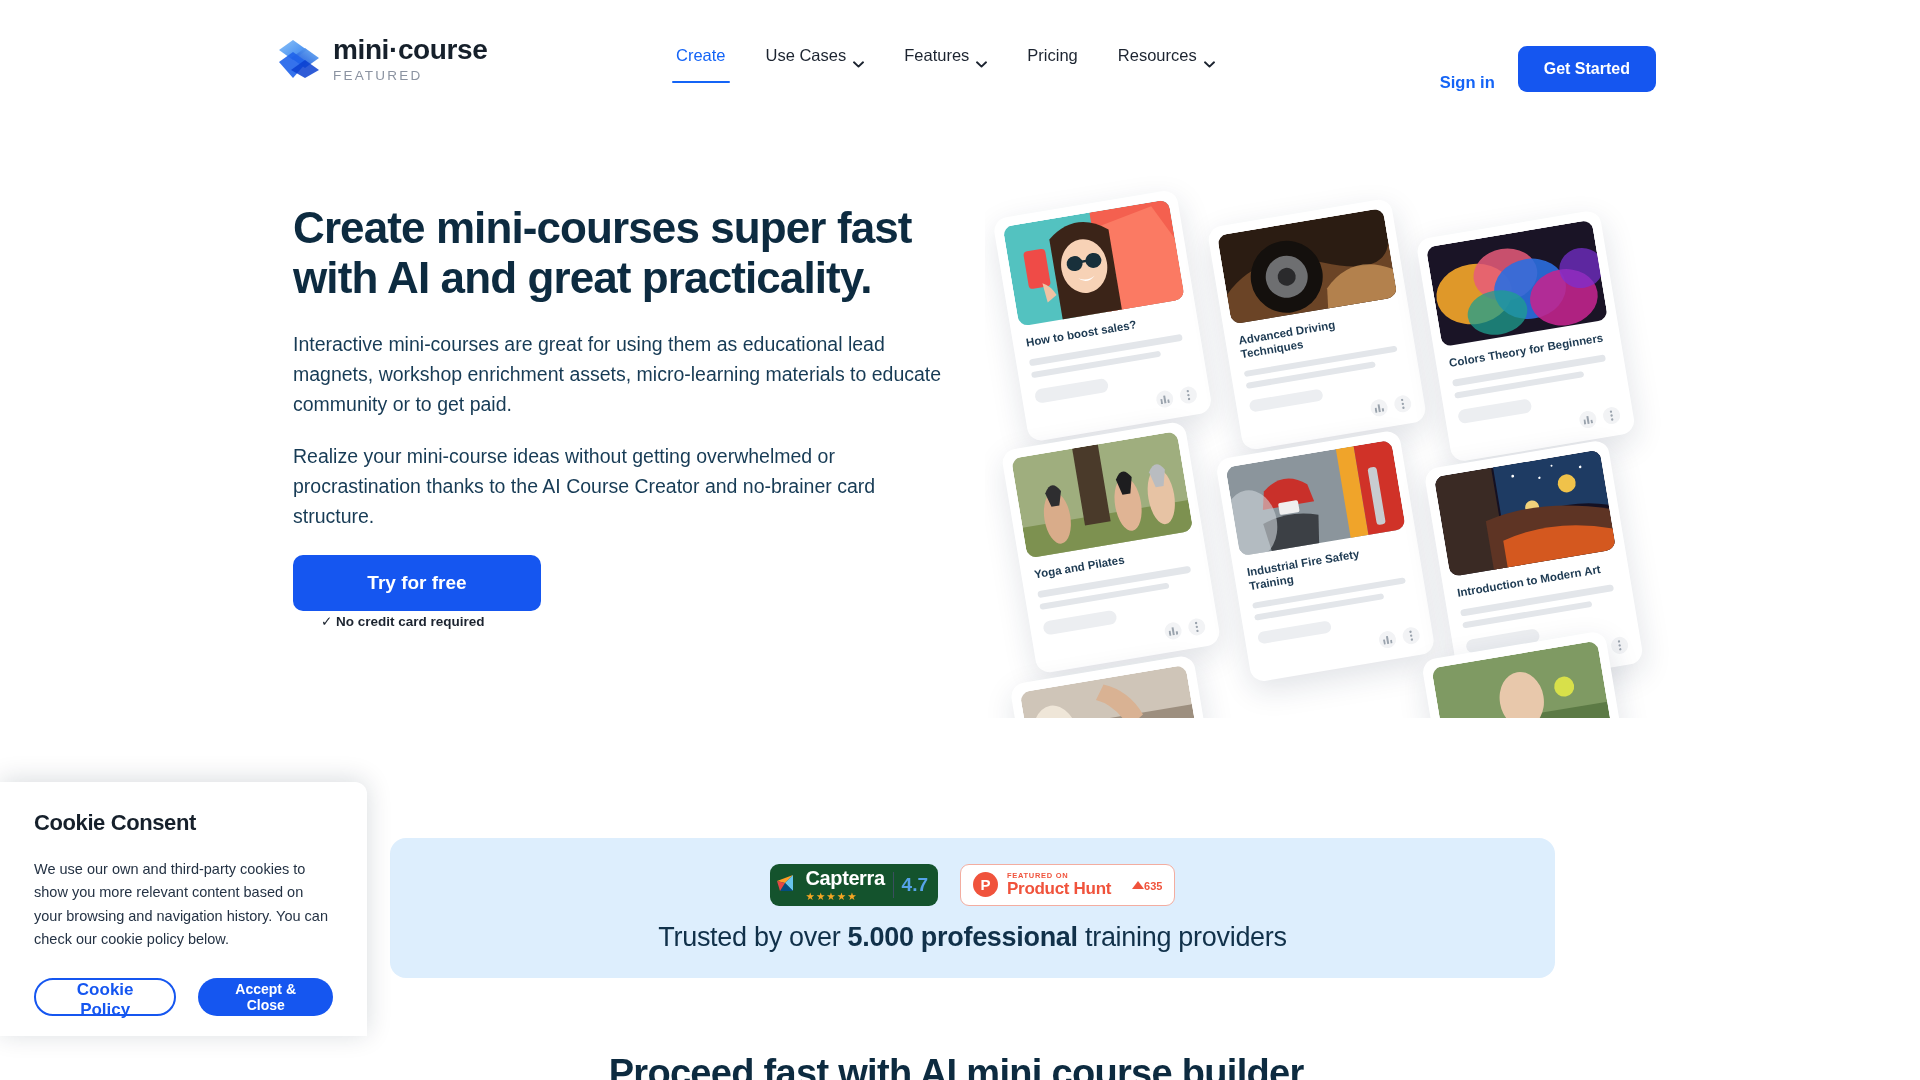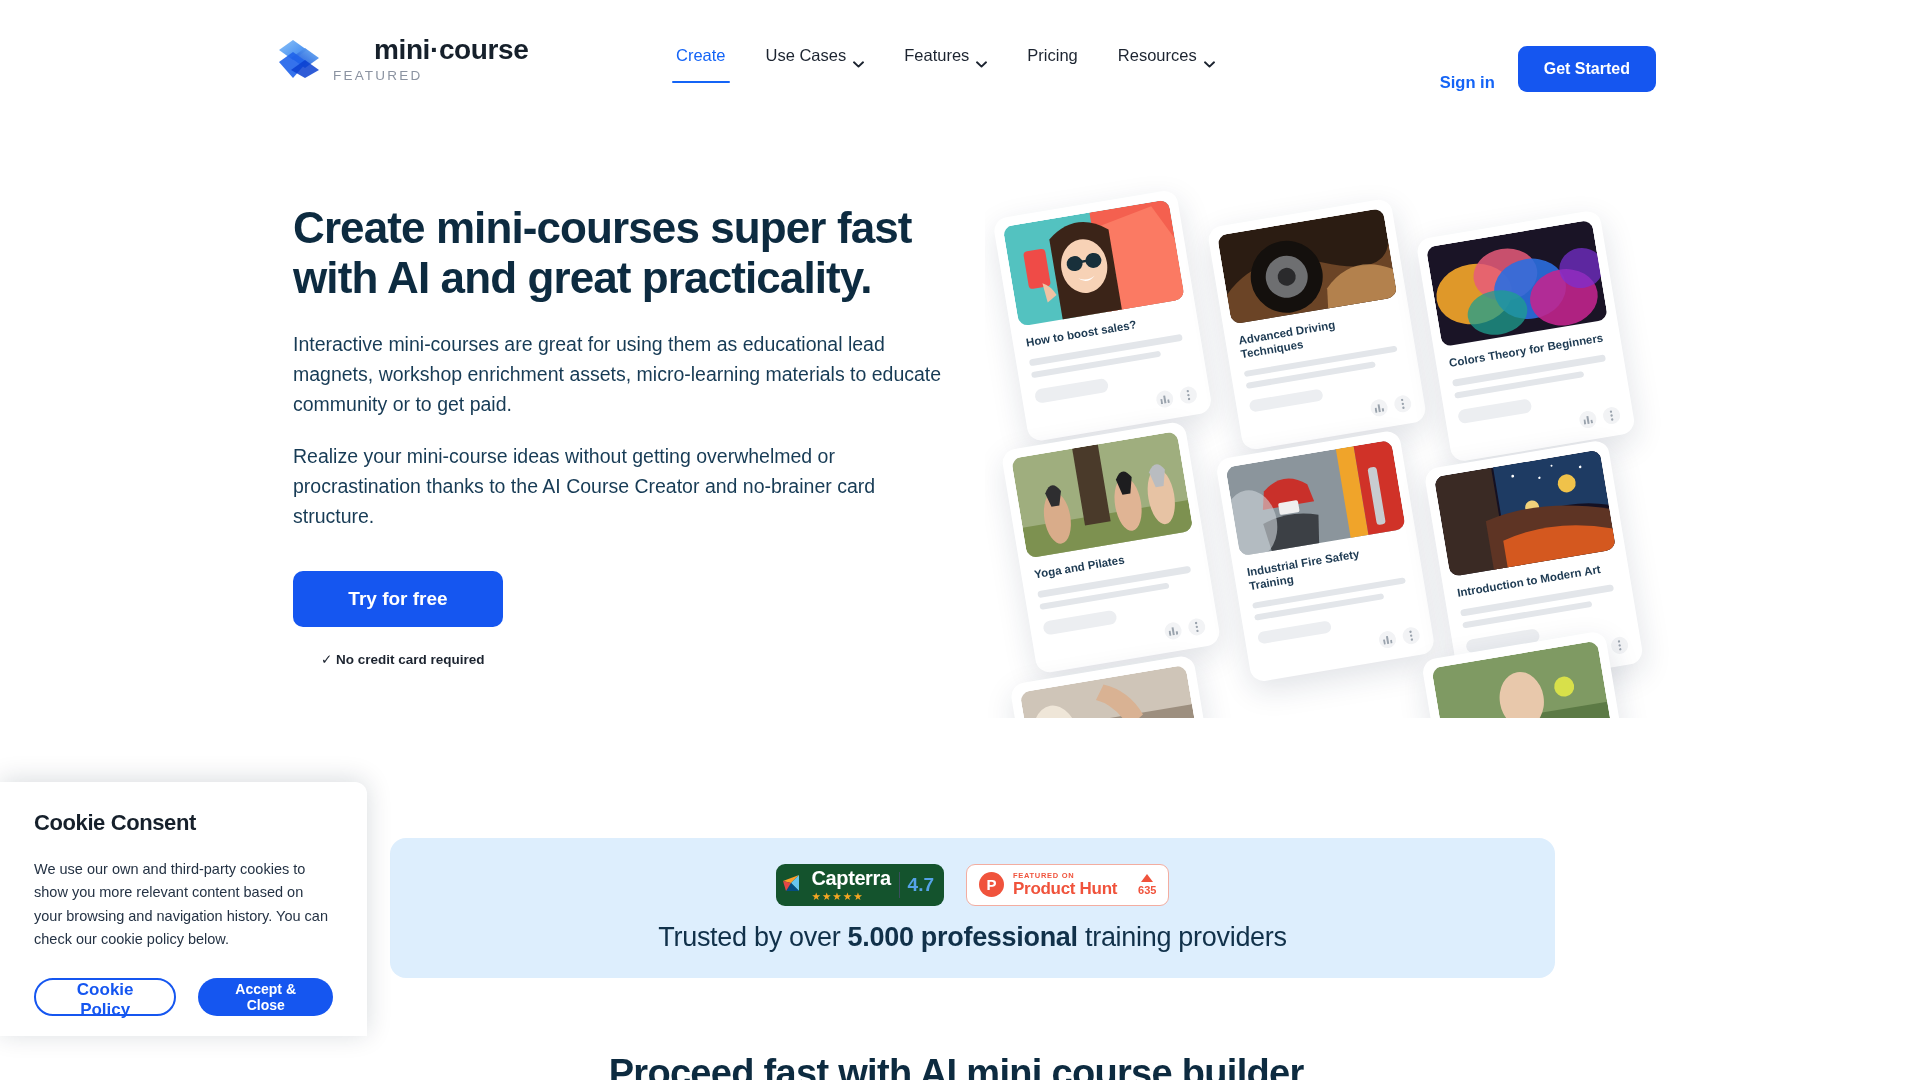--- a/index.html
+++ b/index.html
@@ -14,21 +14,21 @@
   #page { position: relative; width: 1920px; height: 1080px; overflow: hidden; background:#fff; }
 
   
   .header {
     position: absolute; top: 0; left: 0; width: 1920px; height: 118px;
     display: flex; align-items: center; background: #fff; z-index: 40;
   }
   .logo-wrap { position: absolute; left: 277px; top: 36px; display: flex; align-items: center; gap: 12px; }
   .logo-mark { width: 44px; height: 42px; position: relative; flex: none; }
   .logo-text { display: flex; flex-direction: column; line-height: 1; }
-  .logo-title { font-size: 28px; font-weight: 700; color: #16202b; letter-spacing: -0.4px; margin-left: 41px; }
+  .logo-title { font-size: 28px; font-weight: 700; color: #16202b; letter-spacing: -0.4px; }
   .logo-sub { font-size: 13.5px; font-weight: 400; color: #8b93a1; letter-spacing: 2.2px; margin-top: 5px; }
 
   .nav { position: absolute; left: 656px; top: 40px; display: flex; align-items: center; gap: 0; }
   .nav-item {
     display: flex; align-items: center; gap: 7px;
     font-size: 16.5px; color: #1c2430; font-weight: 400;
     padding: 6px 20px; cursor: pointer; position: relative; white-space: nowrap;
   }
   .nav-item.active { color: #1464f6; font-weight: 500; }
   .nav-item.active::after {
@@ -50,25 +50,25 @@
   .hero-left { position: absolute; left: 293px; top: 85px; width: 700px; }
   h1.hero-title {
     font-size: 44px; line-height: 1.13; font-weight: 700; color: #0d2b40;
     letter-spacing: -0.9px; margin-bottom: 28px;
   }
   .hero-p {
     font-size: 19.5px; line-height: 1.53; color: #173b55; font-weight: 400;
     margin-bottom: 22px; max-width: 660px;
   }
   .btn-try {
-    margin-top: 40px; width: 210px; height: 56px; background: #1556f0; color: #fff;
+    margin-top: 24px; width: 248px; height: 56px; background: #1556f0; color: #fff;
     font-size: 19px; font-weight: 600; border: none; border-radius: 10px;
     display: flex; align-items: center; justify-content: center; cursor: pointer;
   }
-  .nocc { margin-top: 24px; font-size: 13.5px; font-weight: 600; color: #1c2430; padding-left: 28px; }
+  .nocc { margin-top: 2px; font-size: 13.5px; font-weight: 600; color: #1c2430; padding-left: 28px; }
 
   
   .collage {
     position: absolute; left: 985px; top: 40px; width: 700px; height: 560px; overflow: hidden;
   }
   .collage-inner { position: absolute; inset: 0; transform: rotate(-9.5deg); transform-origin: 50% 50%; }
   .ccard {
     position: absolute; background: #fff; border-radius: 14px;
     box-shadow: 0 10px 30px rgba(20,40,70,0.13); padding: 9px 9px 12px 9px;
     display: flex; flex-direction: column;
@@ -101,21 +101,21 @@
   .ph {
     background: #fff; border: 1.5px solid #f3ada0; border-radius: 9px; height: 42px;
     display: flex; align-items: center; padding: 0 12px; gap: 9px;
   }
   .ph-circle {
     width: 25px; height: 25px; border-radius: 50%; background: #f0533c; color: #fff;
     font-size: 15px; font-weight: 700; display: flex; align-items: center; justify-content: center;
   }
   .ph-feat { font-size: 7.5px; font-weight: 700; color: #f0533c; letter-spacing: 0.7px; }
   .ph-name { font-size: 17px; font-weight: 700; color: #f0533c; letter-spacing: -0.3px; line-height:1.1; }
-  .ph-up { display: flex; flex-direction: column; align-items: center; margin-left: 12px; }
+  .ph-up { display: flex; flex-direction: row; align-items: center; margin-left: 12px; }
   .ph-tri { width: 0; height: 0; border-left: 6px solid transparent; border-right: 6px solid transparent; border-bottom: 8px solid #f0533c; }
   .ph-count { font-size: 11px; font-weight: 700; color: #f0533c; margin-top: 2px; }
   .trust-line { font-size: 27px; color: #11314a; font-weight: 400; letter-spacing: -0.3px; }
   .trust-line b { font-weight: 700; }
 
   
   .bottom-head {
     position: absolute; left: 0; top: 1052px; width: 1920px; text-align: center;
     font-size: 38px; font-weight: 700; color: #0d2b40; letter-spacing: -0.7px;
   }

